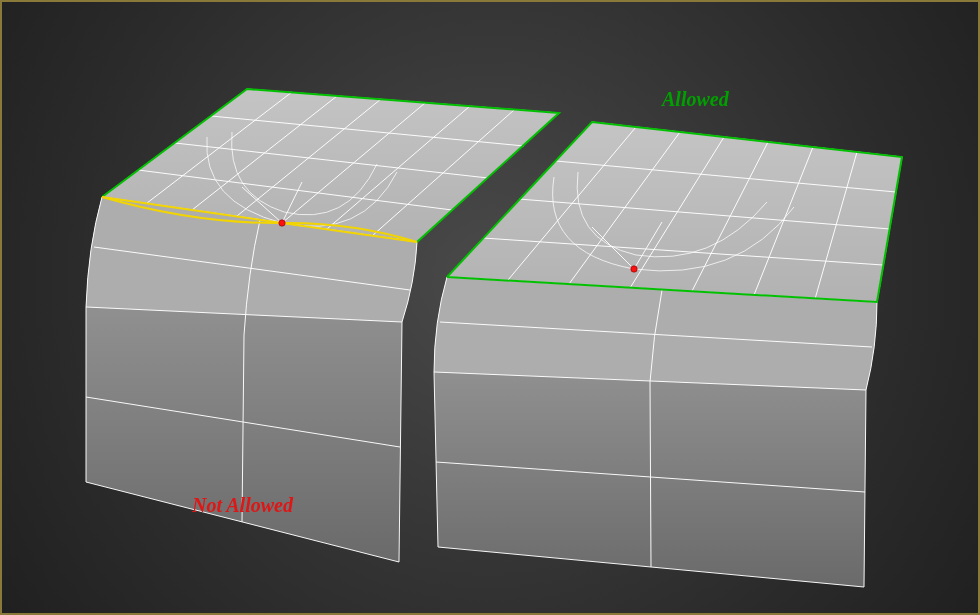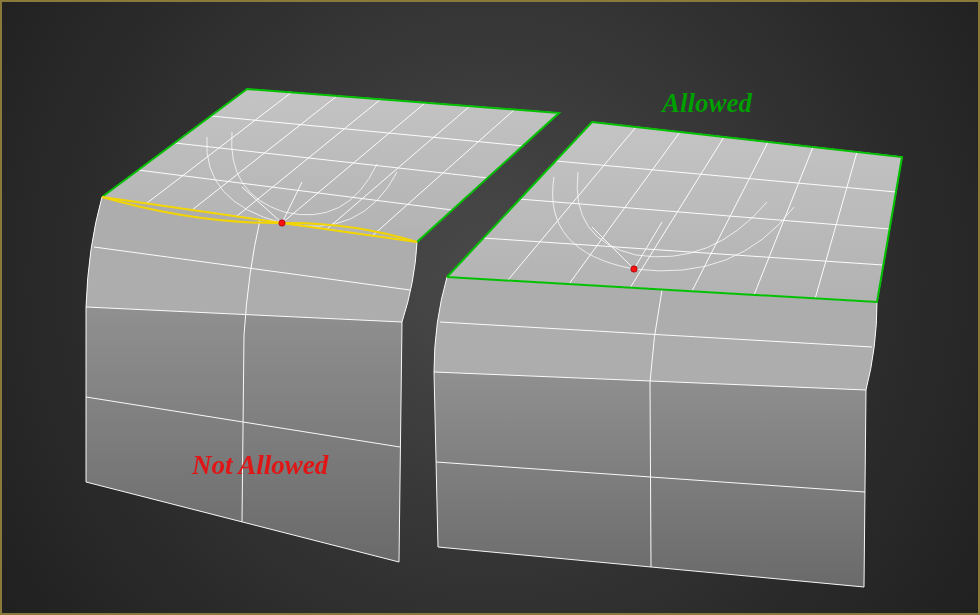--- a/index.html
+++ b/index.html
@@ -18,26 +18,27 @@
     box-sizing: border-box;
     border: 2px solid #8a7a3a;
     background: radial-gradient(circle at 50% 45%, #4a4a4a 0%, #3a3a3a 35%, #2b2b2b 70%, #202020 100%);
   }
   svg { display: block; }
   .label {
     position: absolute;
     font-family: "Times New Roman", Times, serif;
     font-style: italic;
     font-weight: bold;
-    font-size: 27px;
+    font-size: 20px;
     user-select: none;
     pointer-events: none;
   }
   .label-not {
     color: #e01515;
+    margin-top: 44px;
   }
   .label-ok {
     color: #00a000;
   }
 </style>
 </head>
 <body>
 
 <div class="frame">
 

